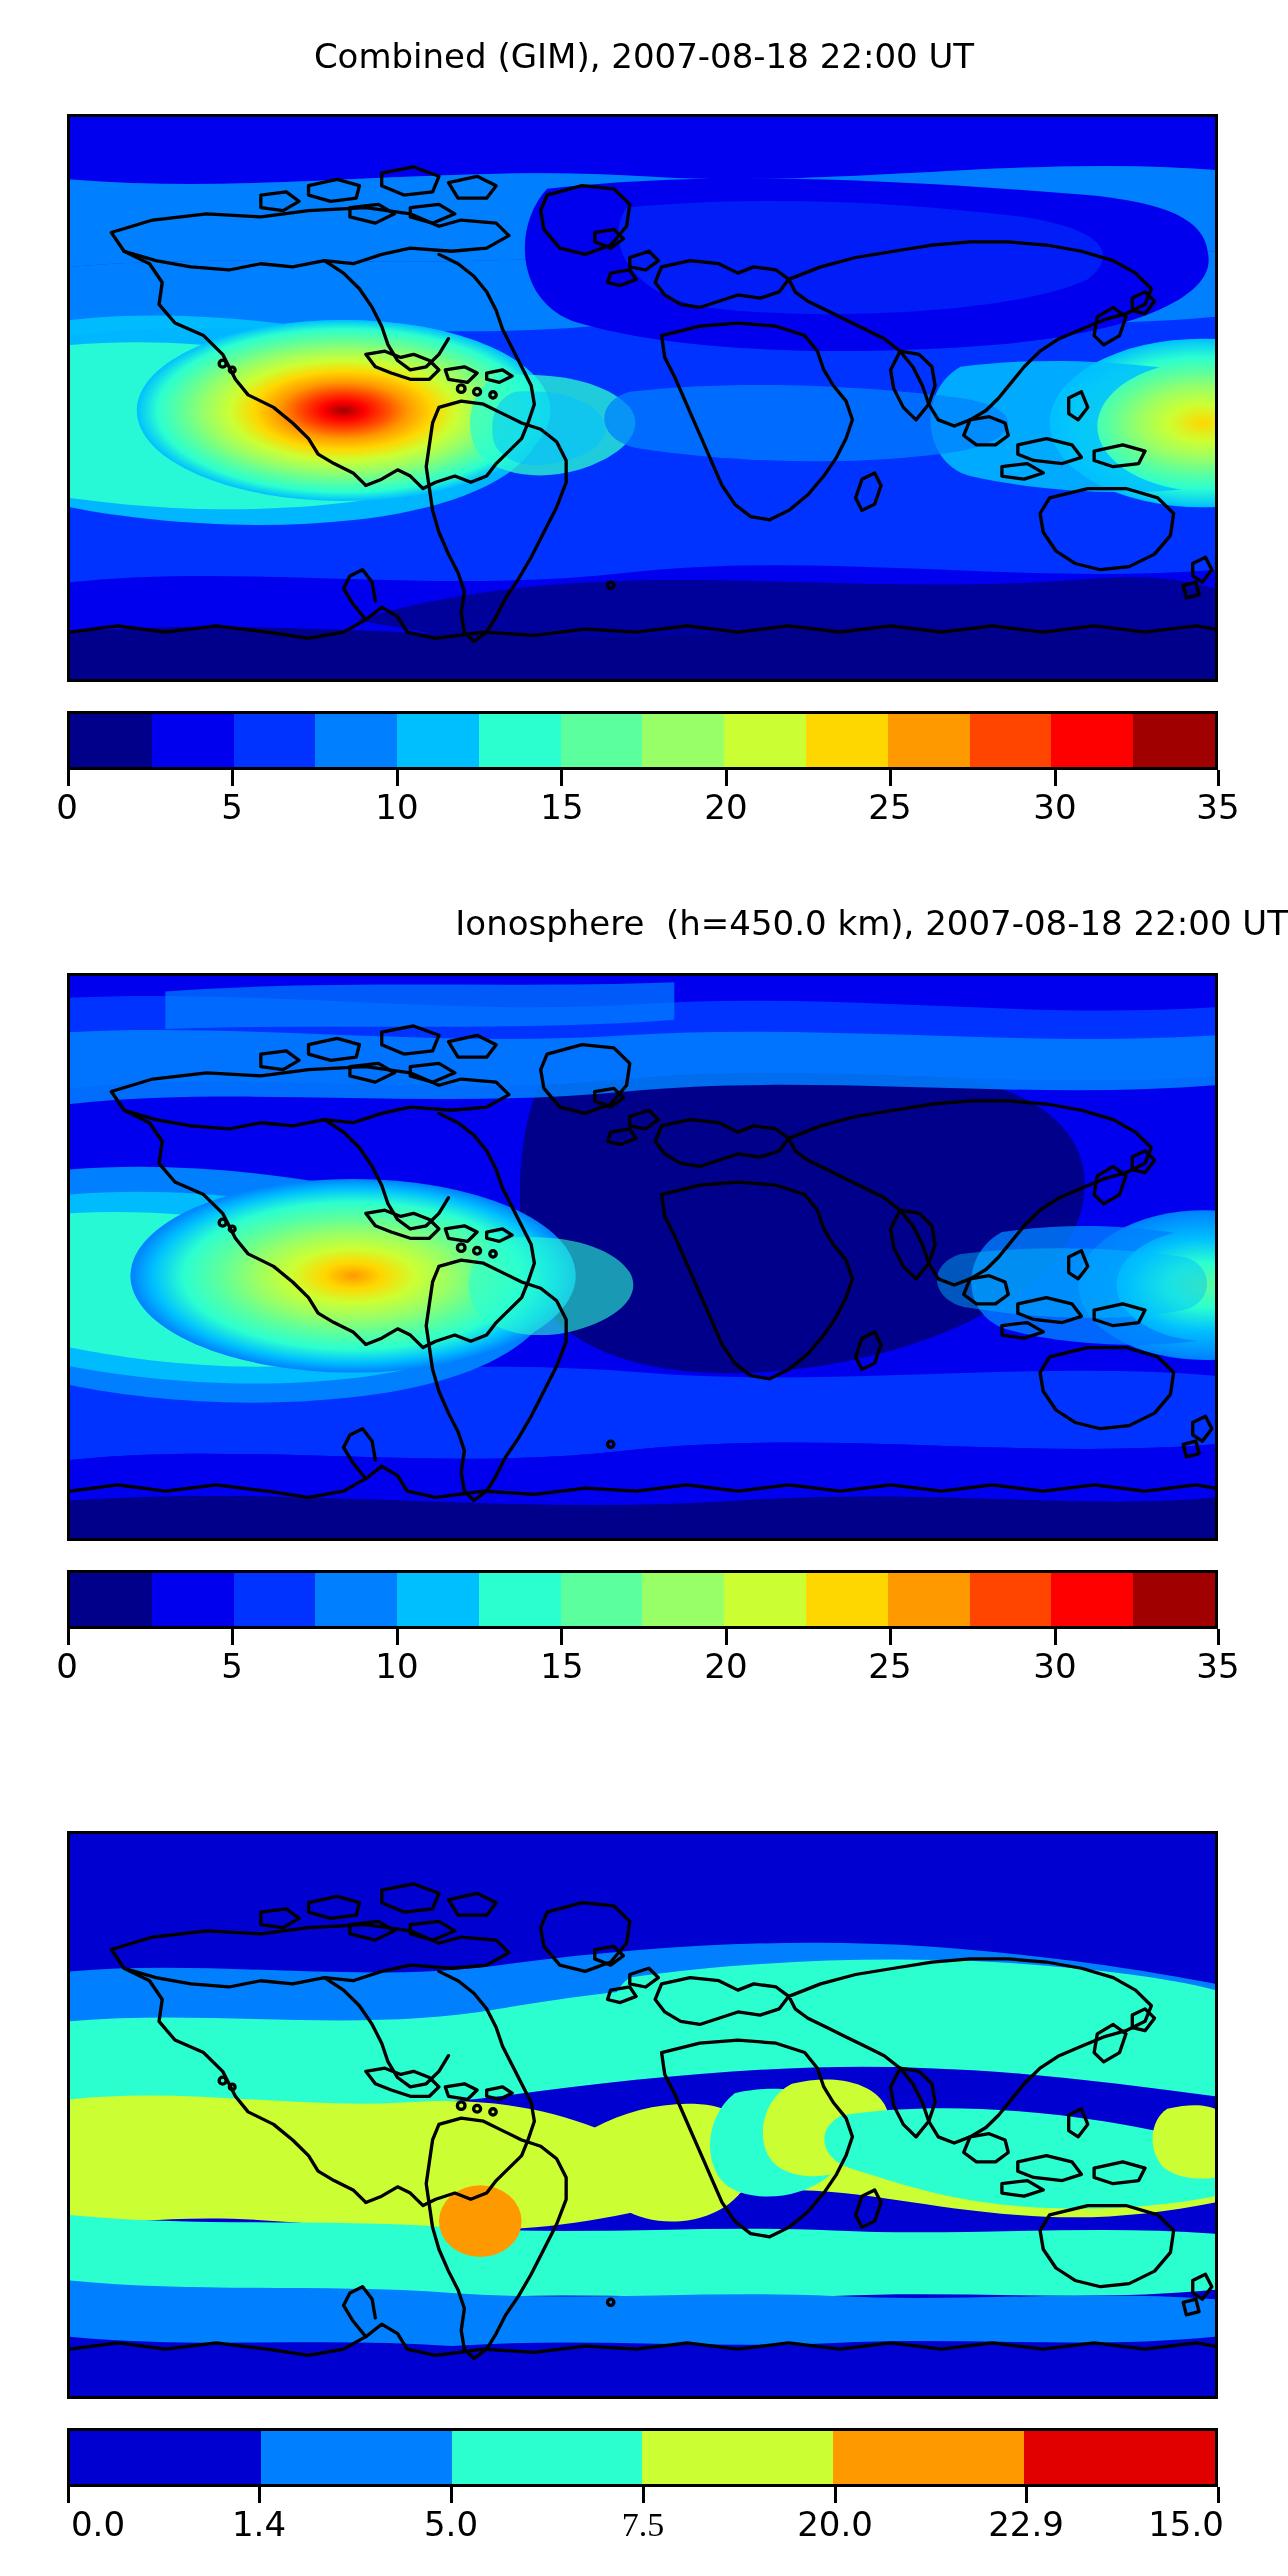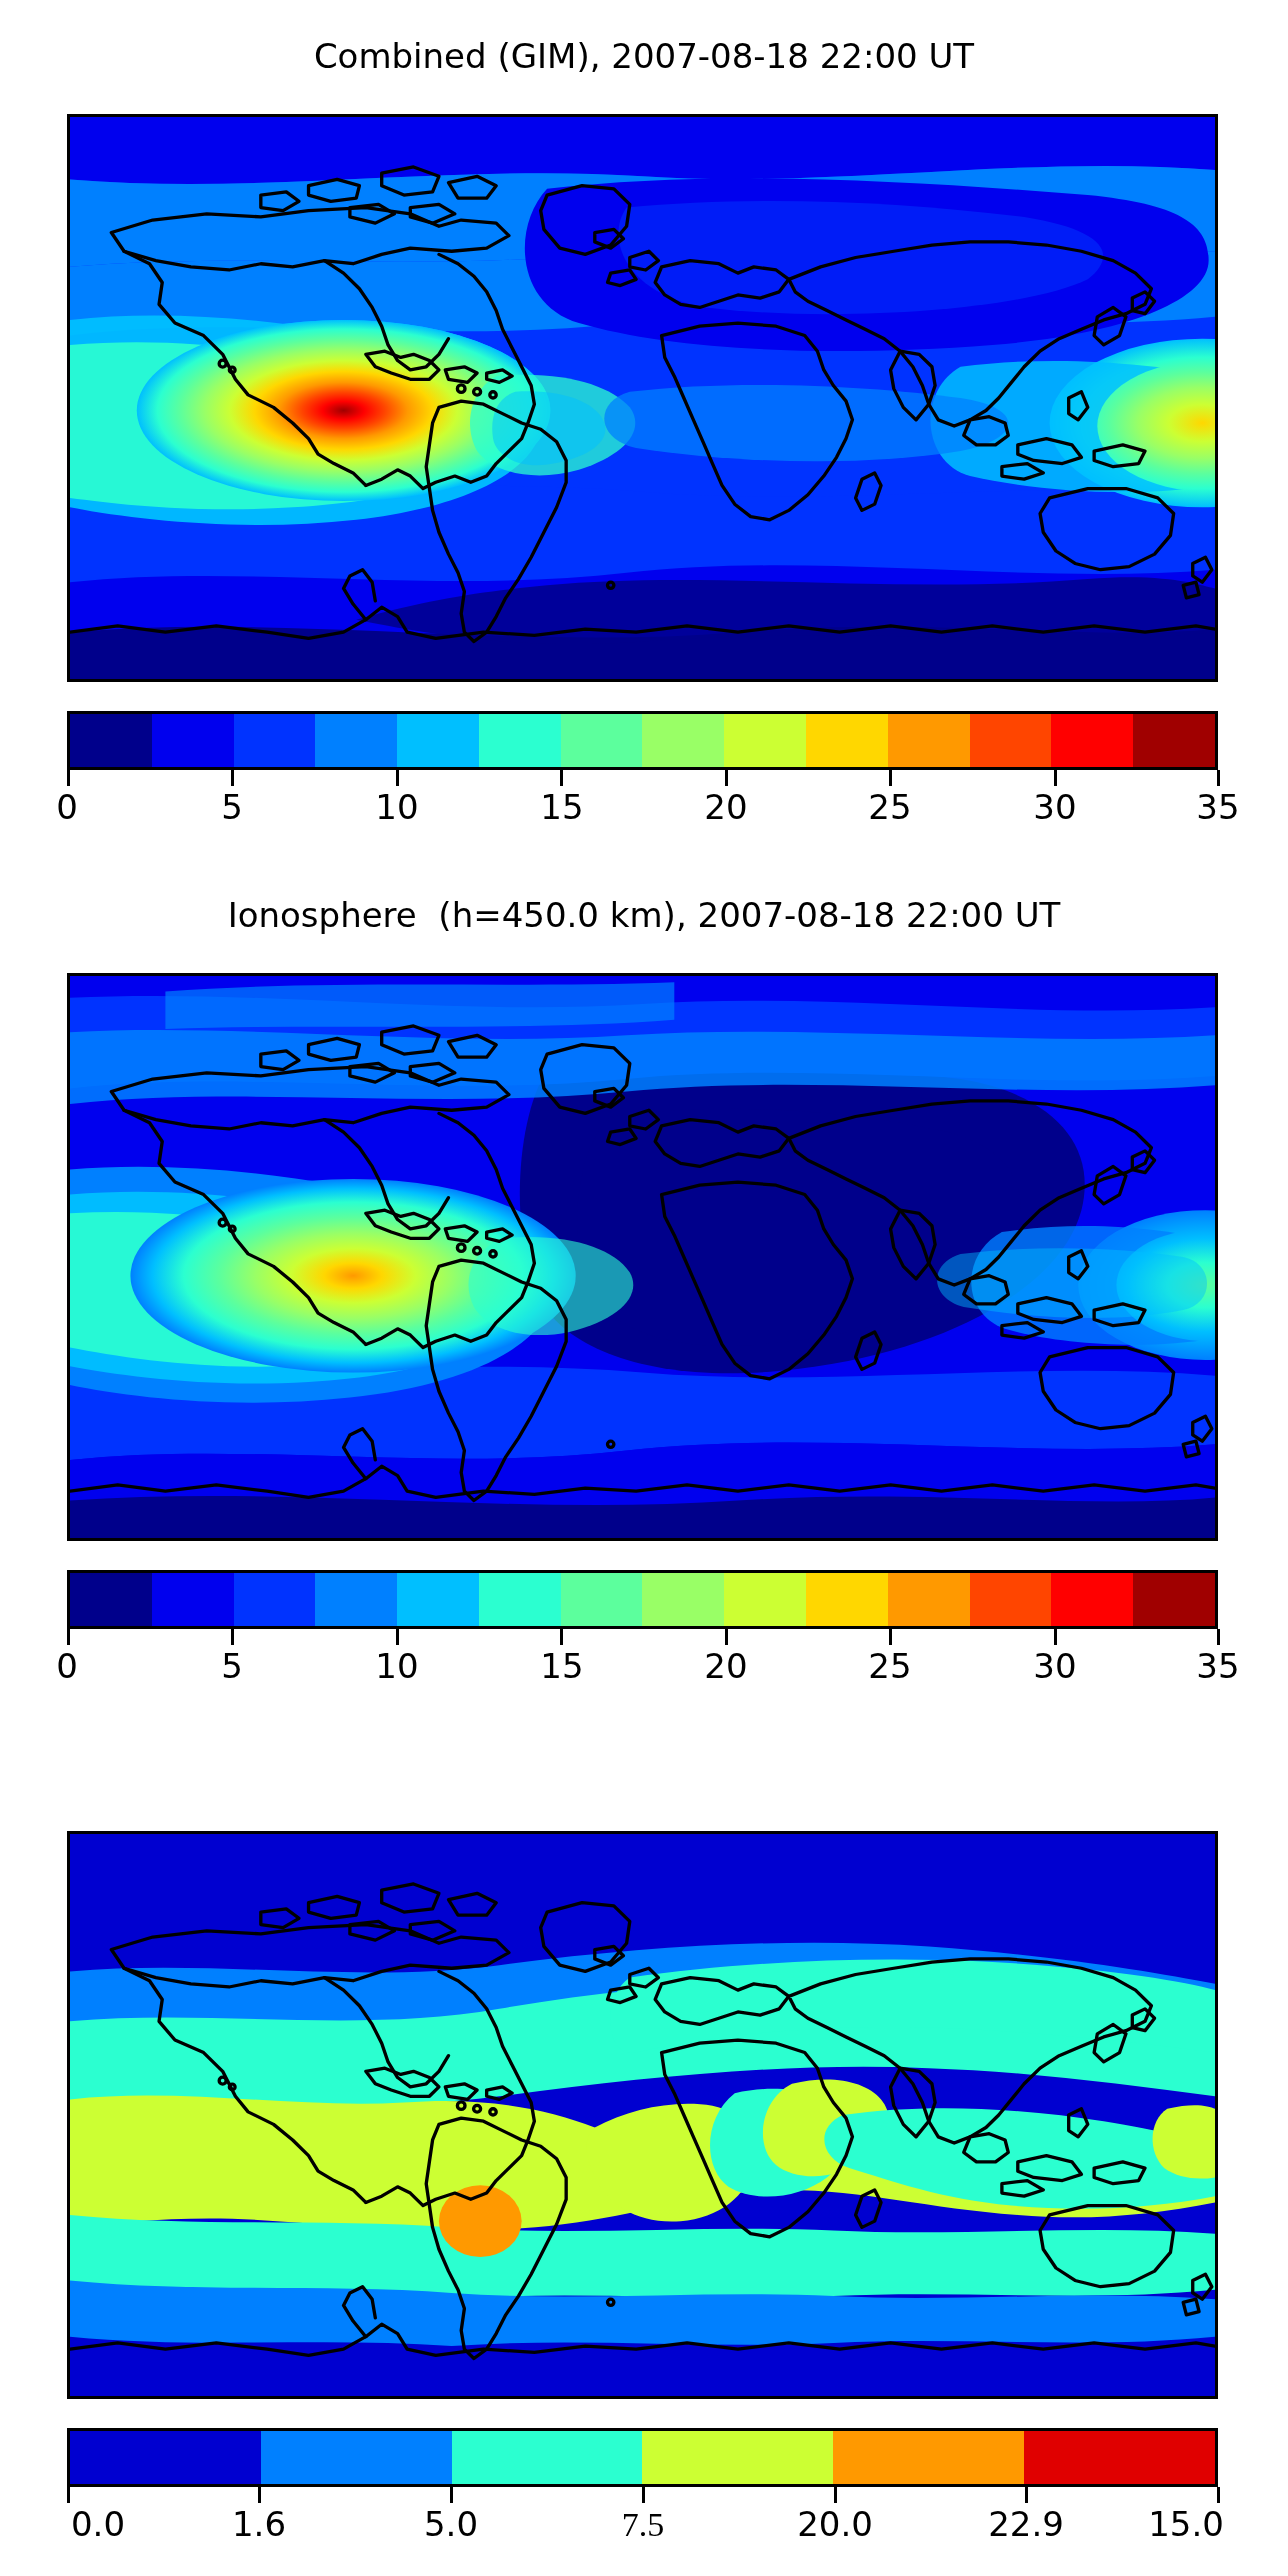--- a/index.html
+++ b/index.html
@@ -238,21 +238,21 @@
         <div class="lb" style="left:495px;">15</div>
         <div class="lb" style="left:659px;">20</div>
         <div class="lb" style="left:823px;">25</div>
         <div class="lb" style="left:988px;">30</div>
         <div class="lb" style="left:1151px;">35</div>
       </div>
     </div>
   </div>
 
   <div class="panel" style="top:859px;height:859px;">
-    <div class="panel-title" style="top:36px;">Ionosphere  (h=450.0 km), 2007-08-18 22:00 UT</div>
+    <div class="panel-title" style="top:44px;text-align:right;">Ionosphere  (h=450.0 km), 2007-08-18 22:00 UT</div>
 
     <div class="map-wrap" style="top:114px;height:562px;">
       <svg width="1145" height="562" viewBox="0 0 720 360" preserveAspectRatio="none">
         <defs>
           <clipPath id="mapclip2">
               <rect x="0" y="0" width="720" height="360"></rect>
             </clipPath>
           <radialGradient id="g2hot" cx="0" cy="0" r="1" gradientUnits="userSpaceOnUse" gradientTransform="translate(178,192) rotate(0) scale(140,62)">
             <stop offset="0.00" stop-color="#FF9900"></stop>
             <stop offset="0.13" stop-color="#FFD700"></stop>
@@ -579,21 +579,21 @@
         <div class="tk" style="left:0px;"></div>
         <div class="tk" style="left:191px;"></div>
         <div class="tk" style="left:383px;"></div>
         <div class="tk" style="left:575px;"></div>
         <div class="tk" style="left:767px;"></div>
         <div class="tk" style="left:958px;"></div>
         <div class="tk" style="left:1150px;"></div>
       </div>
       <div class="cbar-labels">
         <div class="lb" style="left:31px;">0.0</div>
-        <div class="lb" style="left:192px;">1.6</div>
+        <div class="lb" style="left:192px;">1.4</div>
         <div class="lb" style="left:384px;text-align:center;">5.0</div>
         <div class="lb" style="left:576px;font-family:Liberation Serif, serif;">7.5</div>
         <div class="lb" style="left:768px;">20.0</div>
         <div class="lb" style="left:959px;">22.9</div>
         <div class="lb" style="left:1119px;">15.0</div>
       </div>
     </div>
   </div>
 
 </div>

